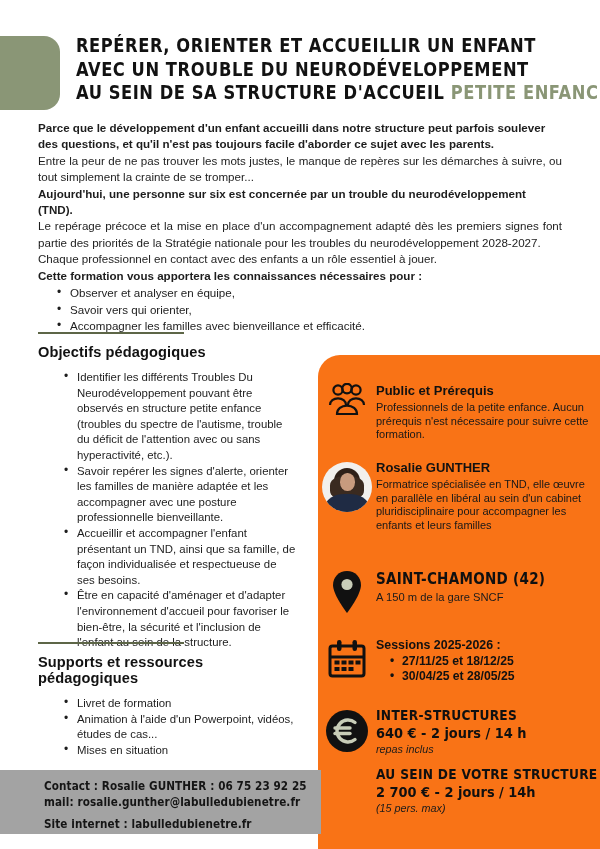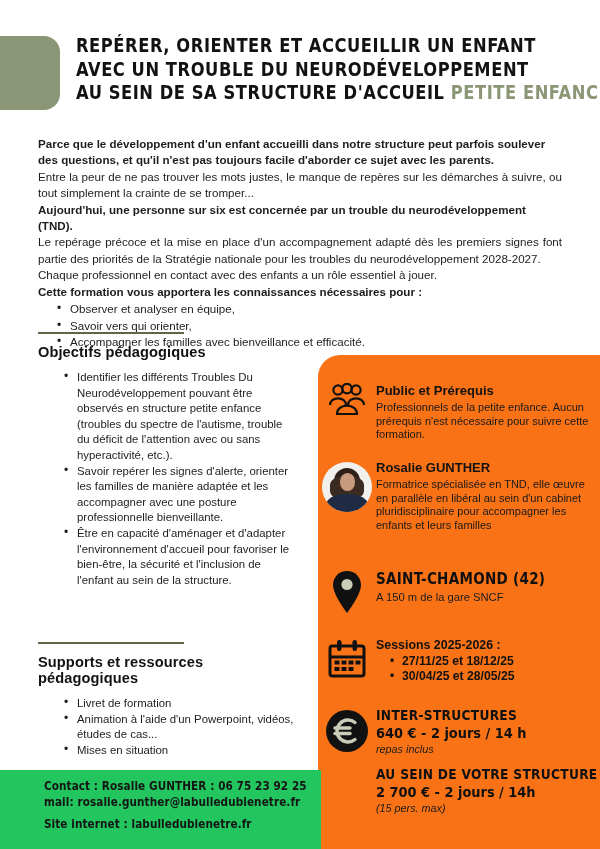--- a/index.html
+++ b/index.html
@@ -46,21 +46,21 @@
     transform: scaleX(0.93);
     transform-origin: left center;
   }
   .header-accent {
     color: #8a9676;
   }
 
   
   .intro {
     position: absolute;
-    left: 38px; top: 136px;
+    left: 38px; top: 120px;
     width: 524px;
     font-size: 11.6px;
     line-height: 16.4px;
     color: #1d1d1d;
   }
   .intro p { margin: 0; }
   .intro .b { font-weight: bold; }
   .intro .just { text-align: justify; }
 
   .intro-bullets {
@@ -271,22 +271,22 @@
     left: 21px; bottom: -2px;
     width: 9px; height: 14px;
     background: #cfa07f;
     transform: rotate(2deg);
   }
 
   
   .contact-bar {
     position: absolute;
     left: 0; top: 770px;
-    width: 321px; height: 80px;
-    background: #22c55e;
+    width: 321px; height: 64px;
+    background: #a3a3a3;
   }
   .contact-inner {
     position: absolute;
     left: 44px; top: 9px;
     width: 268px;
   }
   .contact-line {
     font-family: "DejaVu Sans Condensed", "Liberation Sans Narrow", "Liberation Sans", sans-serif;
     font-size: 11.6px;
     font-weight: bold;
@@ -323,20 +323,21 @@
     <li>Accompagner les familles avec bienveillance et efficacité.</li>
   </ul>
 </div>
 
 <div class="section sec-objectifs">
   <div class="sec-rule"></div>
   <h2 class="sec-title">Objectifs pédagogiques</h2>
   <ul class="sec-list">
     <li>Identifier les différents Troubles Du Neurodéveloppement pouvant être observés en structure petite enfance (troubles du spectre de l'autisme, trouble du déficit de l'attention avec ou sans hyperactivité, etc.).</li>
     <li>Savoir repérer les signes d'alerte, orienter les familles de manière adaptée et les accompagner avec une posture professionnelle bienveillante.</li>
+    <li>Accueillir et accompagner l'enfant présentant un TND, ainsi que sa famille, de façon individualisée et respectueuse de ses besoins.</li>
     <li>Être en capacité d'aménager et d'adapter l'environnement d'accueil pour favoriser le bien-être, la sécurité et l'inclusion de l'enfant au sein de la structure.</li>
   </ul>
 </div>
 
 <div class="section sec-supports">
   <div class="sec-rule"></div>
   <h2 class="sec-title">Supports et ressources pédagogiques</h2>
   <ul class="sec-list">
     <li>Livret de formation</li>
     <li>Animation à l'aide d'un Powerpoint, vidéos, études de cas...</li>

